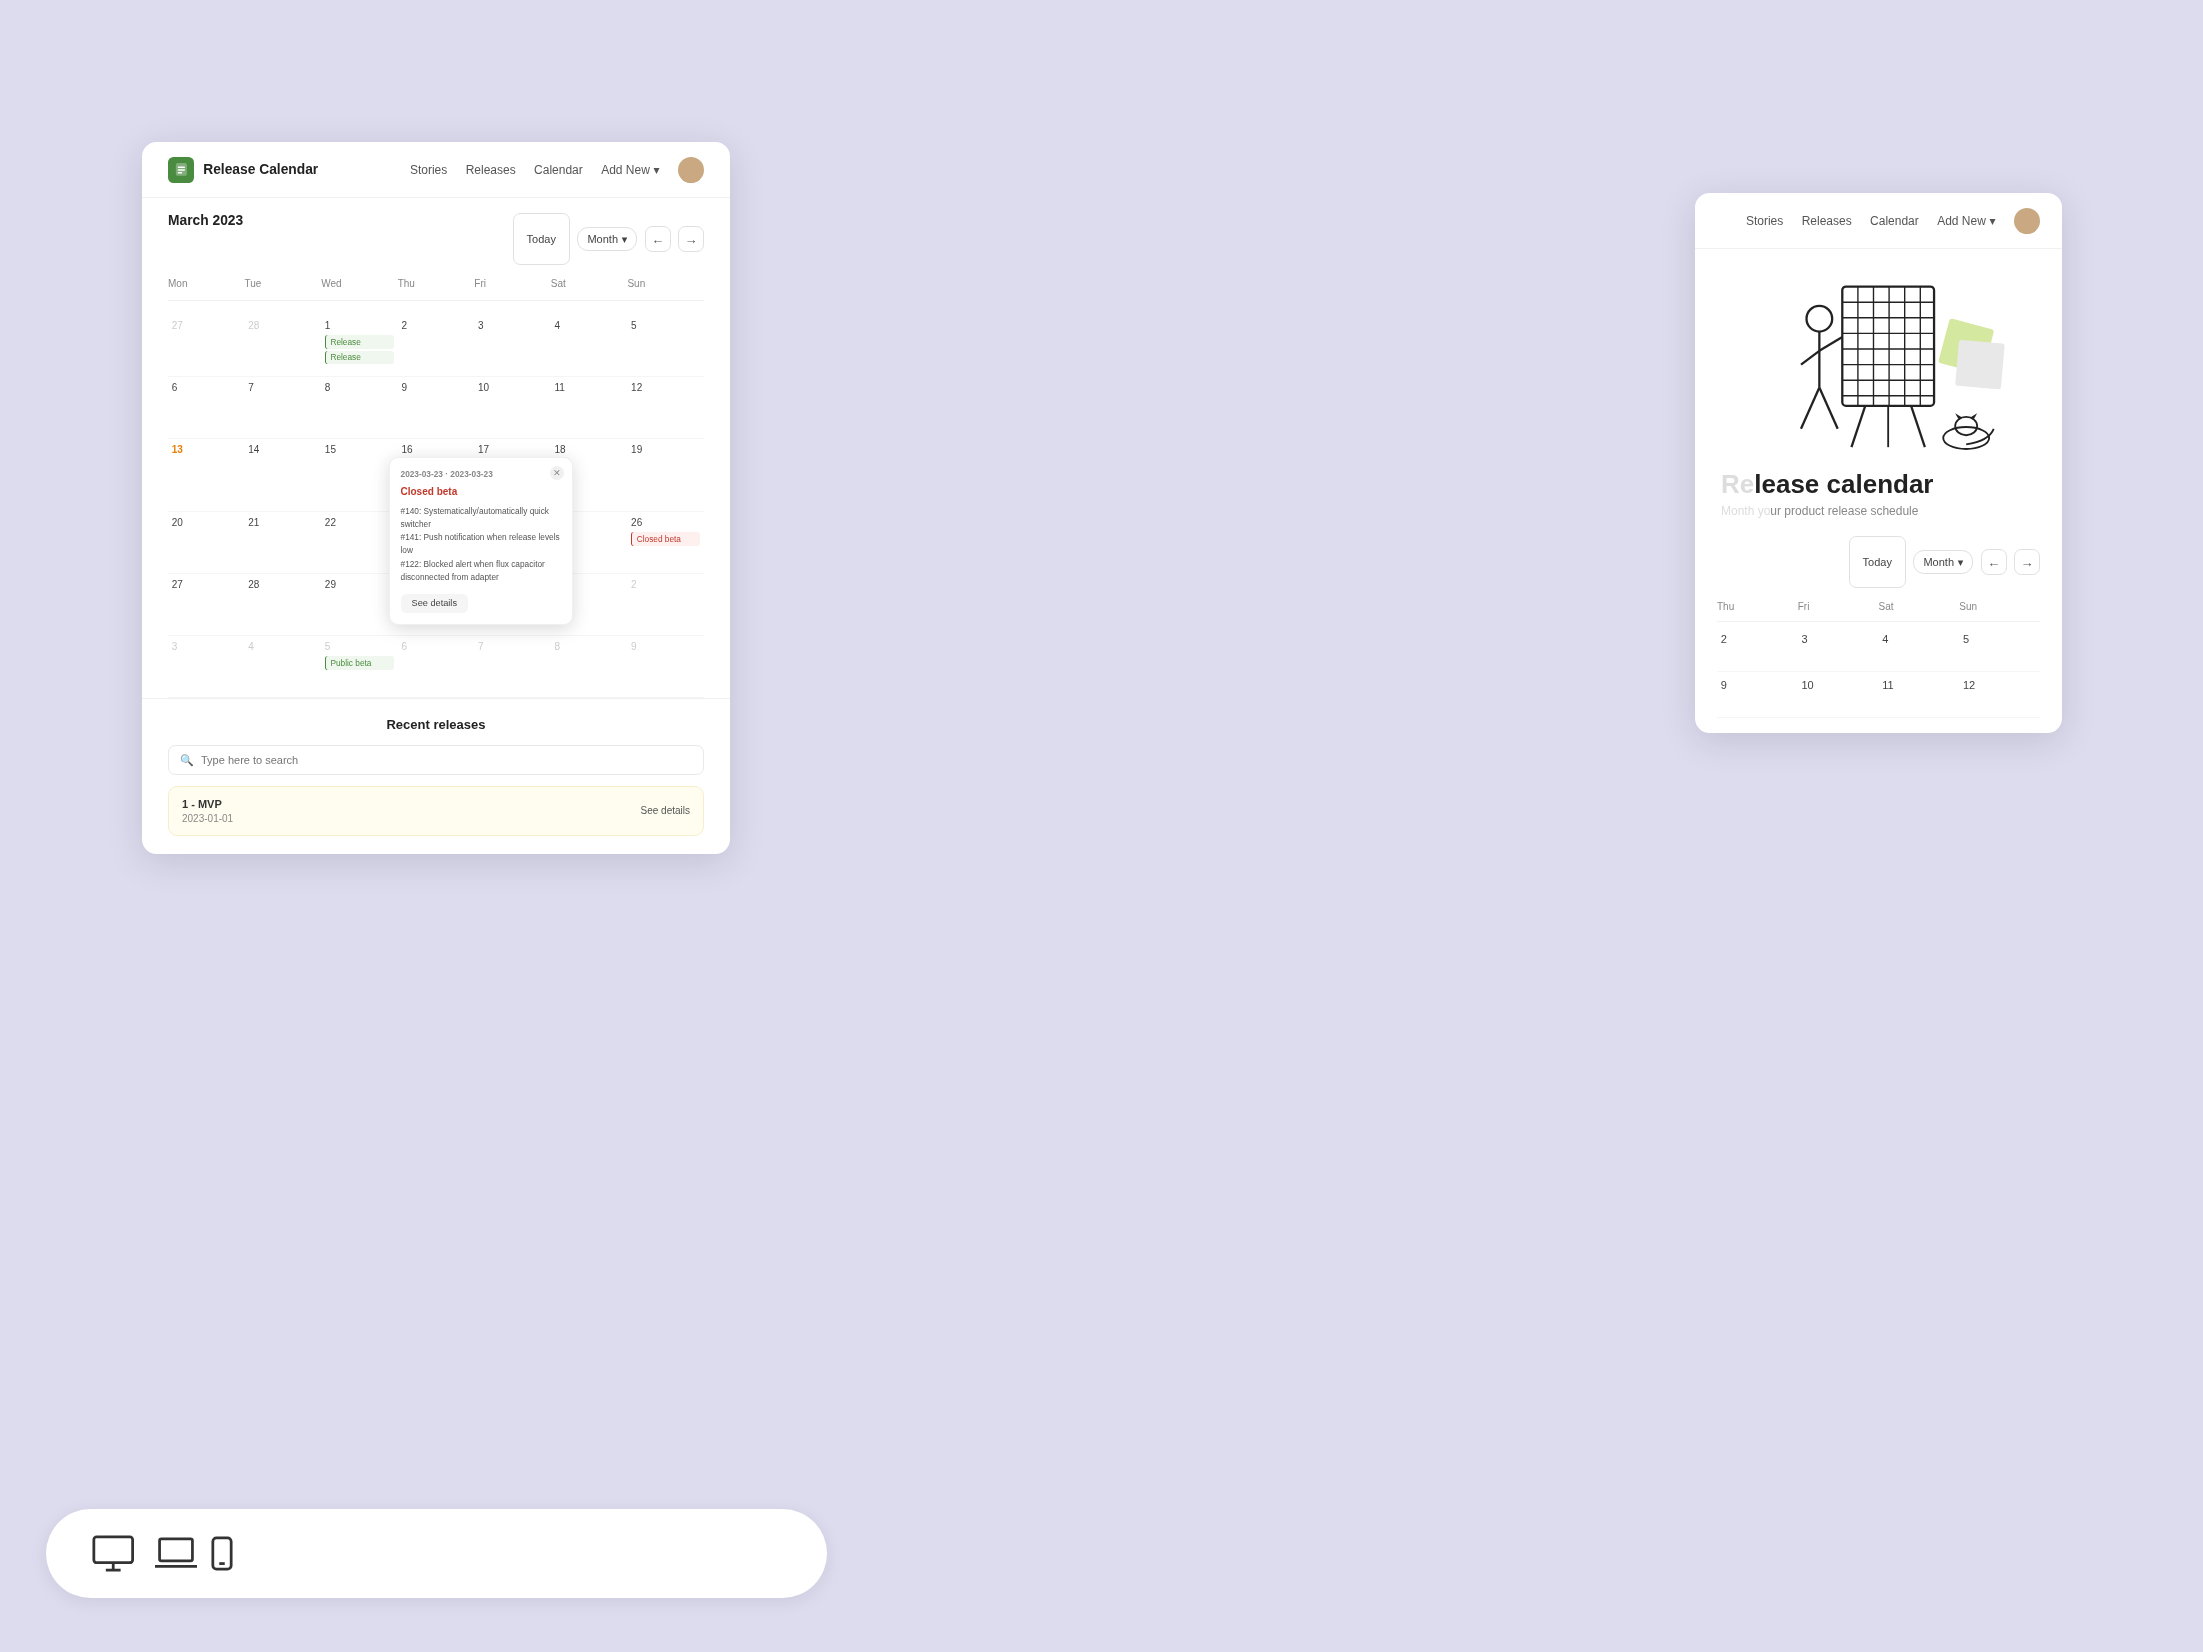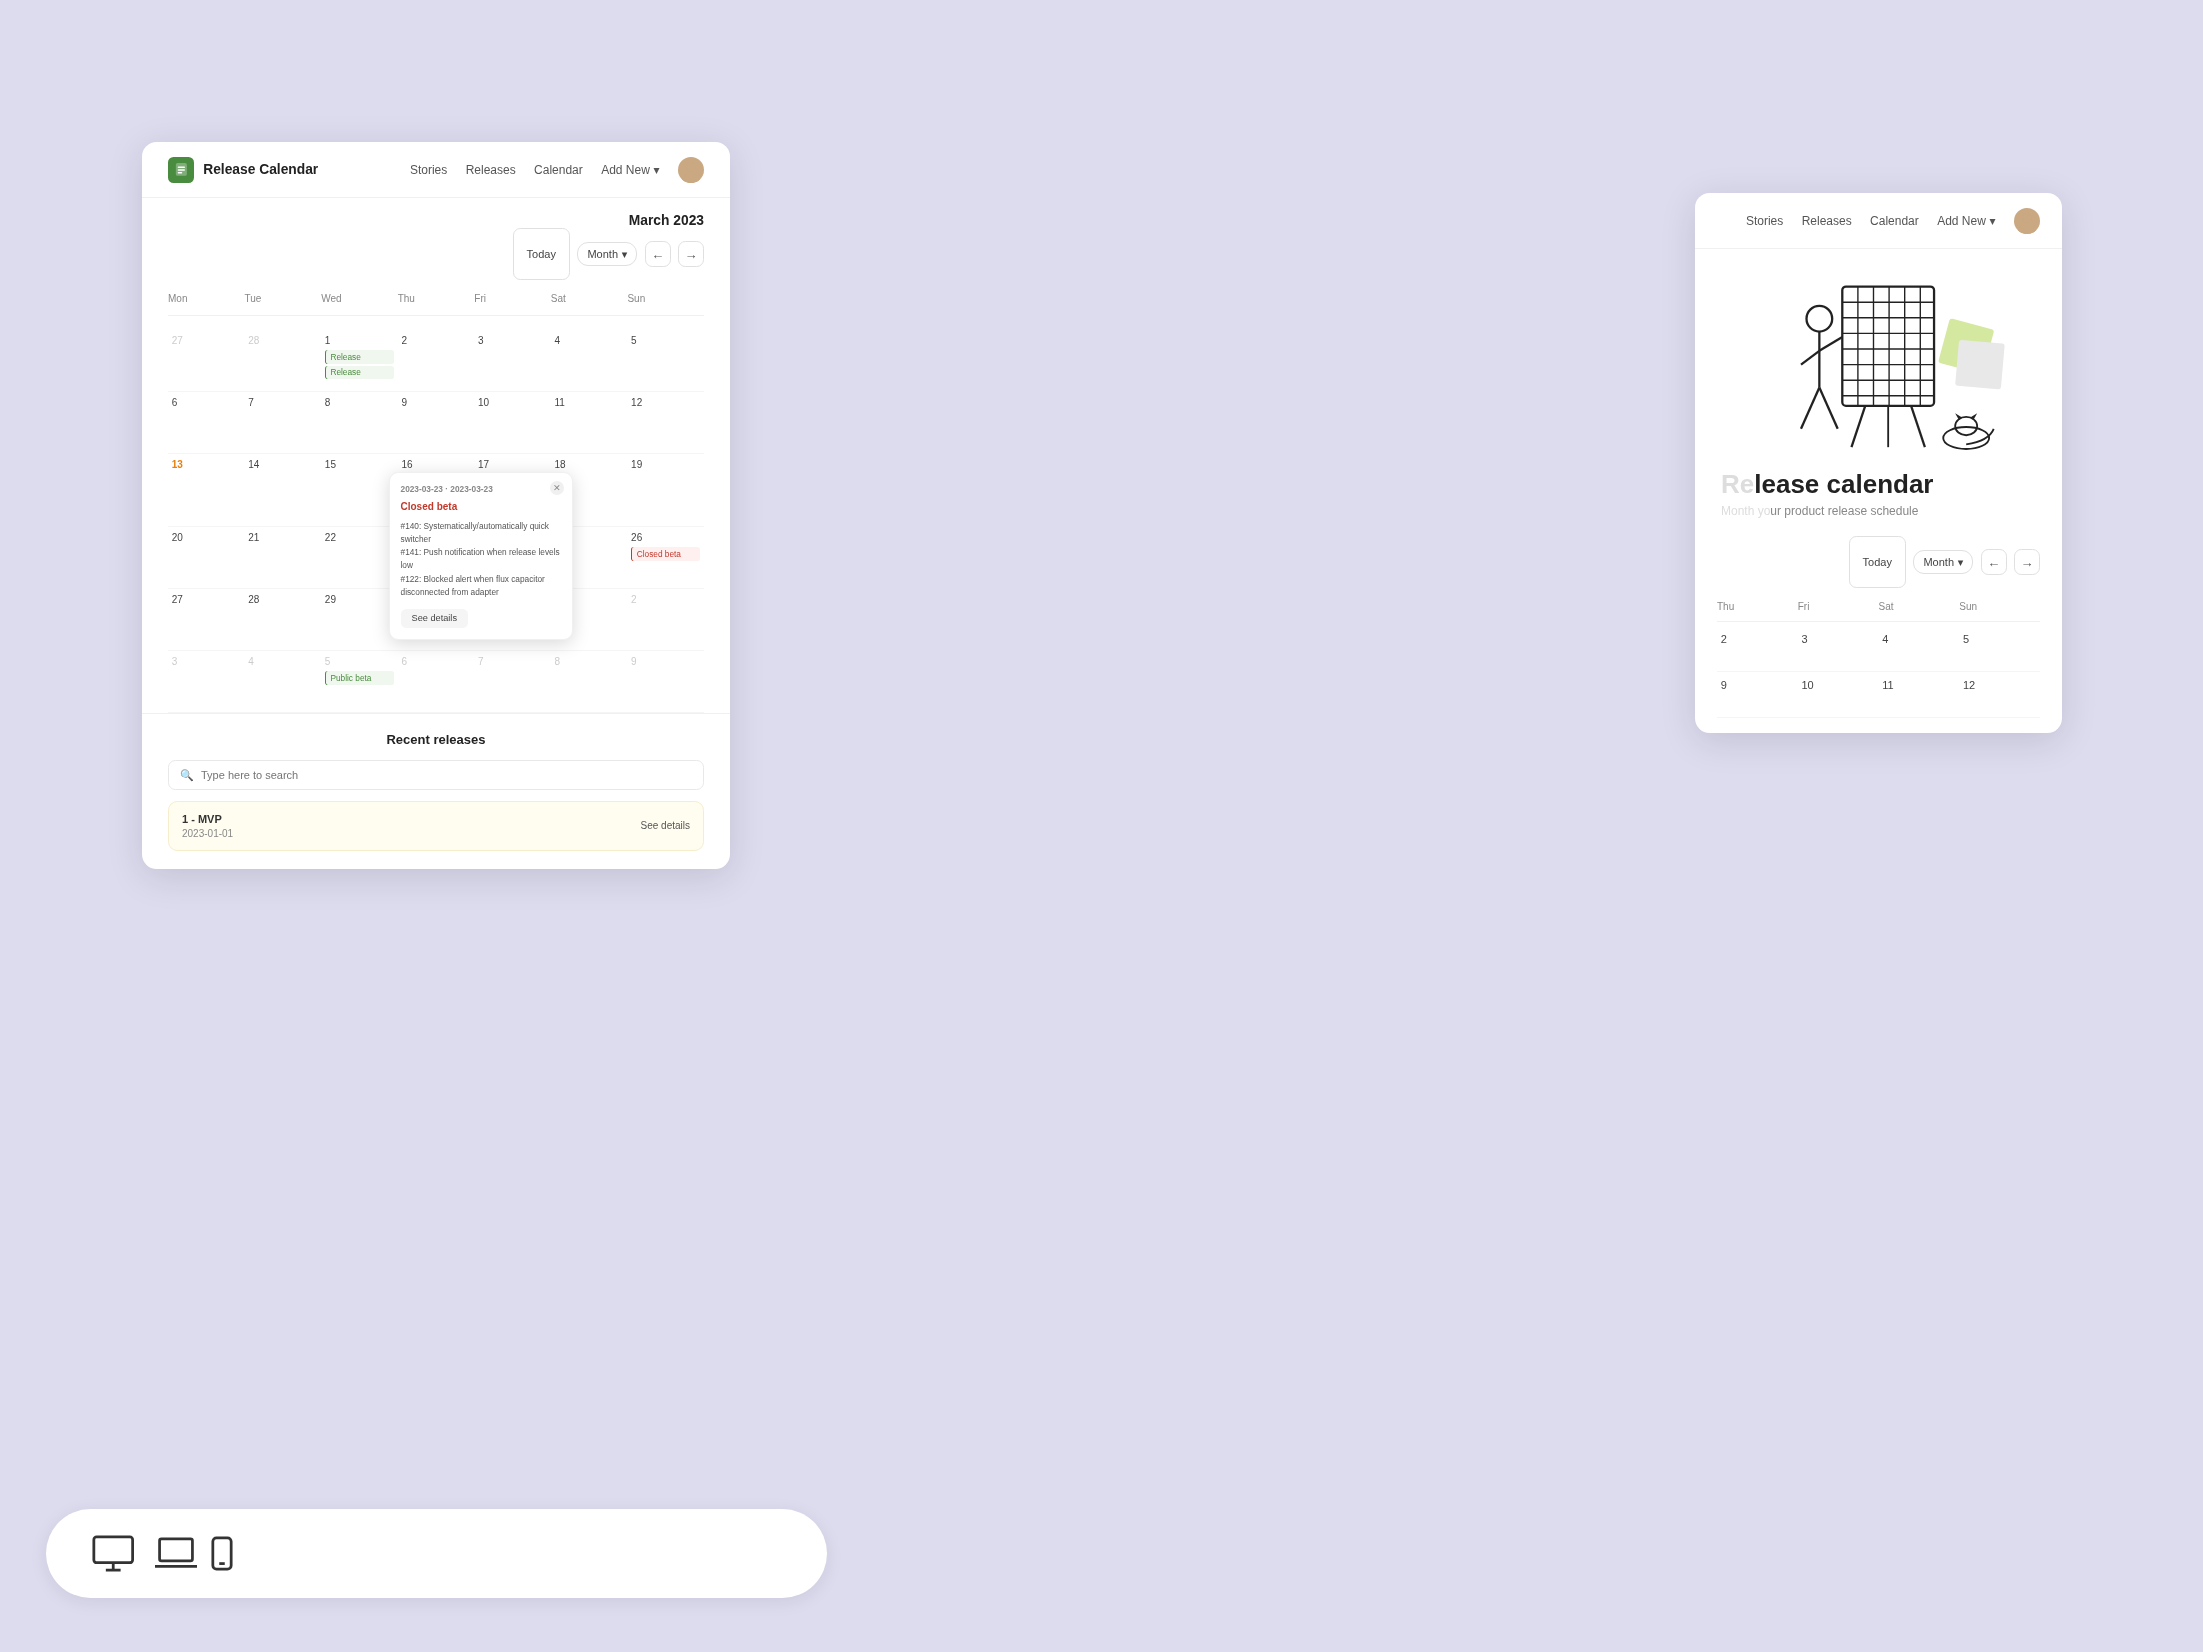--- a/index.html
+++ b/index.html
@@ -116,24 +116,23 @@
       align-items: center;
       justify-content: center;
       font-size: 10px;
       color: white;
       overflow: hidden;
     }
 
     
     .cal-header {
       display: flex;
-      align-items: flex-end;
+      align-items: flex-start;
       justify-content: space-between;
       padding: 14.7px 26px 9.2px;
-      flex-direction: column;
     }
     .cal-title {
       font-size: 13.8px;
       font-weight: 600;
       color: #222;
     }
     .cal-controls {
       display: flex;
       align-items: center;
       gap: 7.3px;

